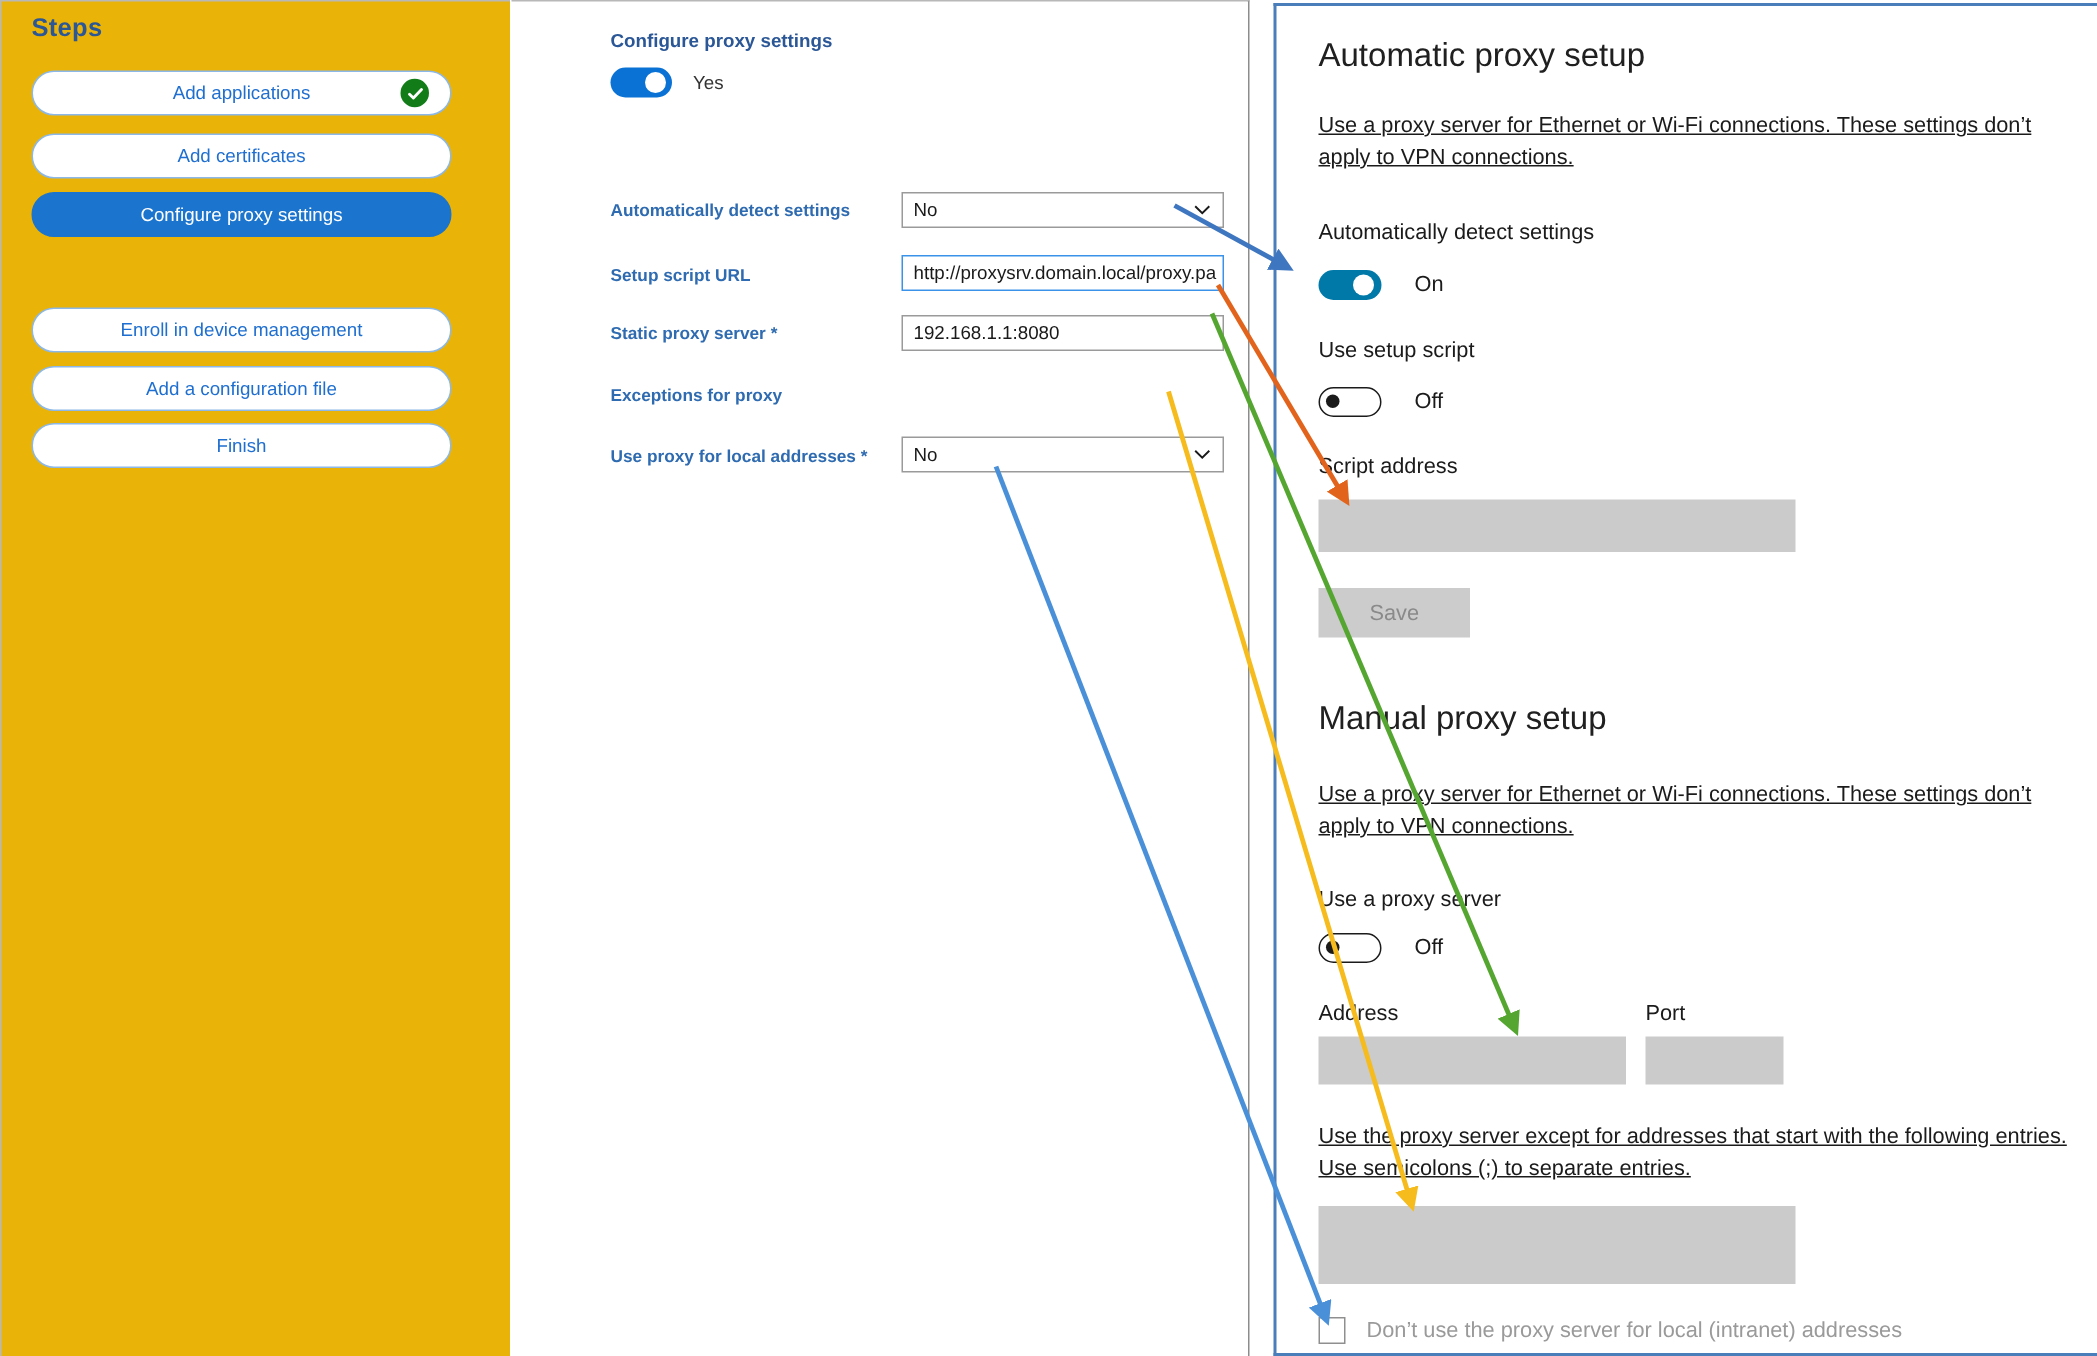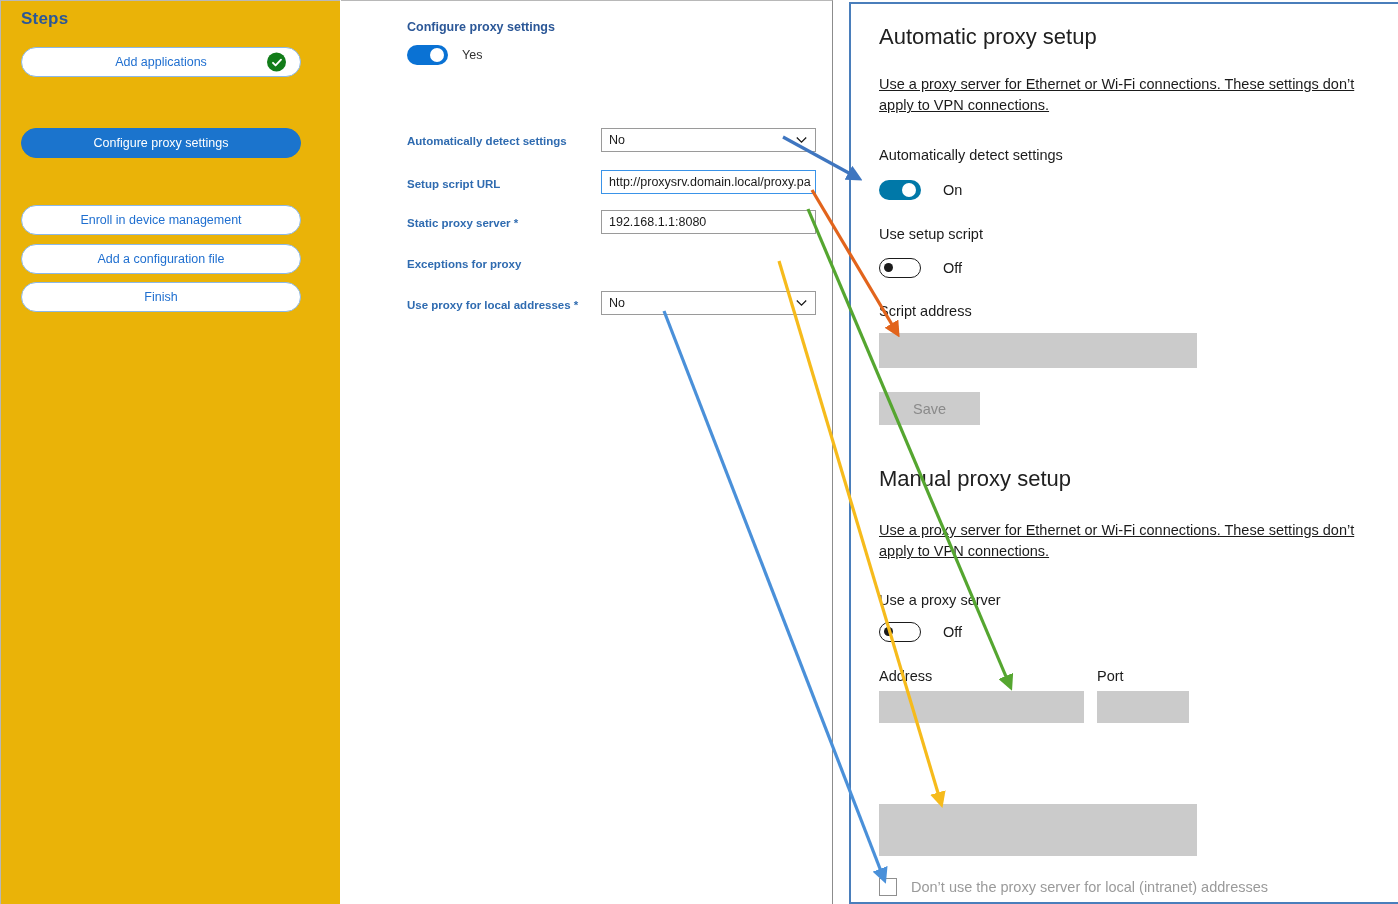--- a/index.html
+++ b/index.html
@@ -115,20 +115,23 @@
 
     <div class="step-btn" style="top:46px">
       <span>Add applications</span>
       <span class="step-check">
         <svg width="12" height="12" viewBox="0 0 12 12">
             <path d="M2 6.3 L4.6 8.9 L10 3.2" fill="none" stroke="#ffffff" stroke-width="1.9" stroke-linecap="round" stroke-linejoin="round"></path>
           </svg>
       </span>
     </div>
 
+    <div class="step-btn" style="top:88px">
+      <span>Add certificates</span>
+    </div>
 
     <div class="step-btn active" style="top:127px">
       <span>Configure proxy settings</span>
     </div>
 
 
     <div class="step-btn" style="top:204px">
       <span>Enroll in device management</span>
     </div>
 
@@ -234,20 +237,21 @@
     <div class="w-lbl" style="top:664px">Address</div>
     <div class="w-input" style="left:28px;top:687px;width:205px;height:32px">
       <span></span>
     </div>
 
     <div class="w-lbl" style="left:246px;top:664px">Port</div>
     <div class="w-input" style="left:246px;top:687px;width:92px;height:32px">
       <span></span>
     </div>
 
+    <div class="w-p" style="top:744px">Use the proxy server except for addresses that start with the following entries. Use semicolons (;) to separate entries.</div>
     <div class="w-input" style="left:28px;top:800px;width:318px;height:52px">
       <span></span>
     </div>
 
     <div class="w-cbrow" style="top:874px">
       <span class="w-cb"></span>
       <span class="w-cbtxt">Don’t use the proxy server for local (intranet) addresses</span>
     </div>
   </div>
 

